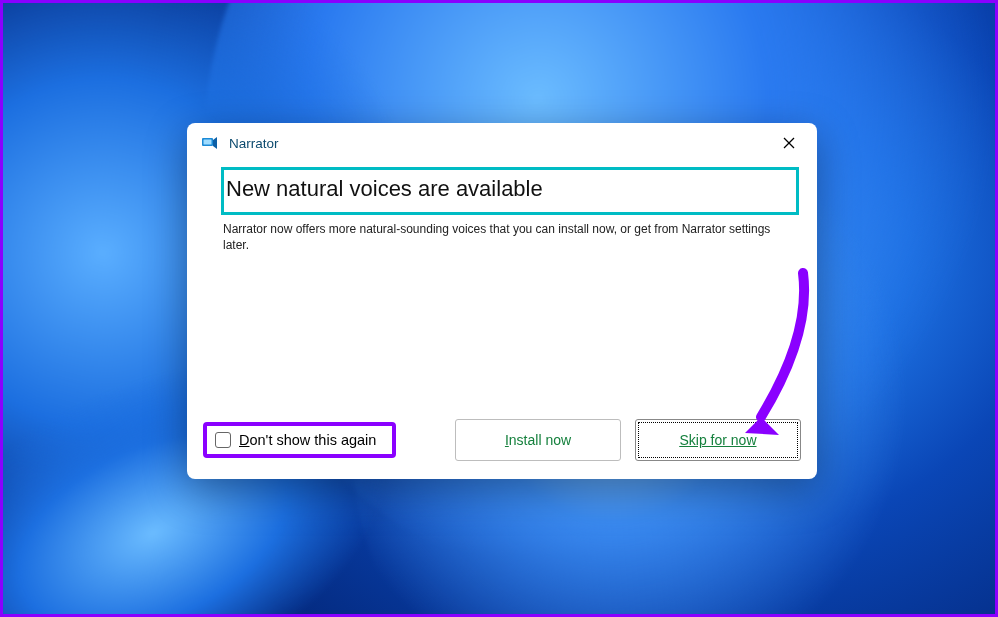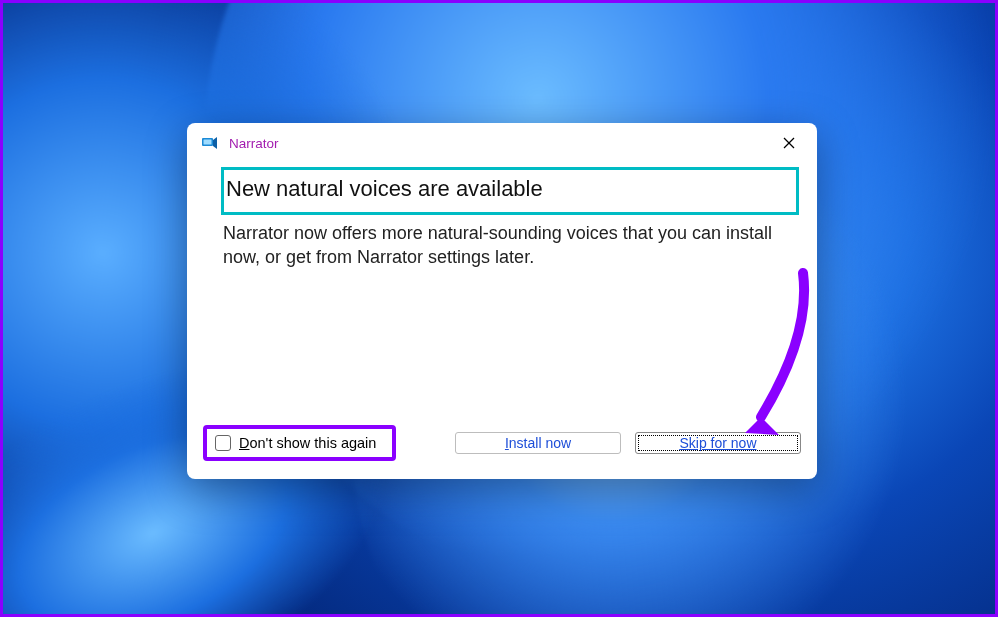--- a/index.html
+++ b/index.html
@@ -39,36 +39,36 @@
   }
   .titlebar {
     height: 40px;
     display:flex; align-items:center;
     padding: 0 8px 0 14px;
   }
   .app-icon {
     width:18px; height:18px; margin-right:10px;
     display:inline-flex; align-items:center; justify-content:center;
   }
-  .title-text { font-size:13.5px; color:#a21caf; flex:1; }
+  .title-text { font-size:13.5px; color:#0c4a6e; flex:1; }
   .close-btn {
     width:40px; height:30px;
     display:flex; align-items:center; justify-content:center;
     border-radius:4px; cursor:pointer;
   }
   .close-btn svg line { stroke:#000; stroke-width:1.2; }
 
   .content { padding: 4px 18px 0 34px; flex:1; }
   .heading-box {
     border: 3px solid #00bcc4;
     padding: 6px 6px 10px 2px;
     margin-bottom: 6px;
   }
   .heading-box h1 { font-size:22px; font-weight:400; color:#111; }
-  .desc { font-size:18px; color:#222; line-height:1.35; padding:0 2px; }
+  .desc { font-size:12px; color:#222; line-height:1.35; padding:0 2px; }
 
   .footer {
     display:flex; align-items:center; gap:14px;
     padding: 0 16px 18px 16px;
   }
   .dont-show-box {
     border: 4px solid #8a00ff;
     border-radius:4px;
     padding: 6px 16px 6px 8px;
     display:flex; align-items:center; gap:8px;
@@ -76,23 +76,23 @@
   .chk {
     width:16px; height:16px; border:1.5px solid #666; border-radius:3px; background:#fff;
     display:inline-block;
   }
   .chk-label { font-size:14.5px; color:#000; }
   .chk-label .u { text-decoration: underline; }
 
   .spacer { flex:1; }
 
   .btn {
-    width:166px; height:22px;
+    width:166px; height:42px;
     border:1px solid #bdbdbd; background:#fff;
-    font-size:14px; color:#1d4ed8;
+    font-size:14px; color:#15803d;
     display:flex; align-items:center; justify-content:center;
     border-radius:3px; cursor:pointer;
   }
   .btn.focused { outline:1px dotted #000; outline-offset:-4px; border-color:#888;text-decoration:underline; }
 
   
   .arrow {
     position:absolute;
     left: 730px; top: 262px;
     width: 90px; height: 180px;

